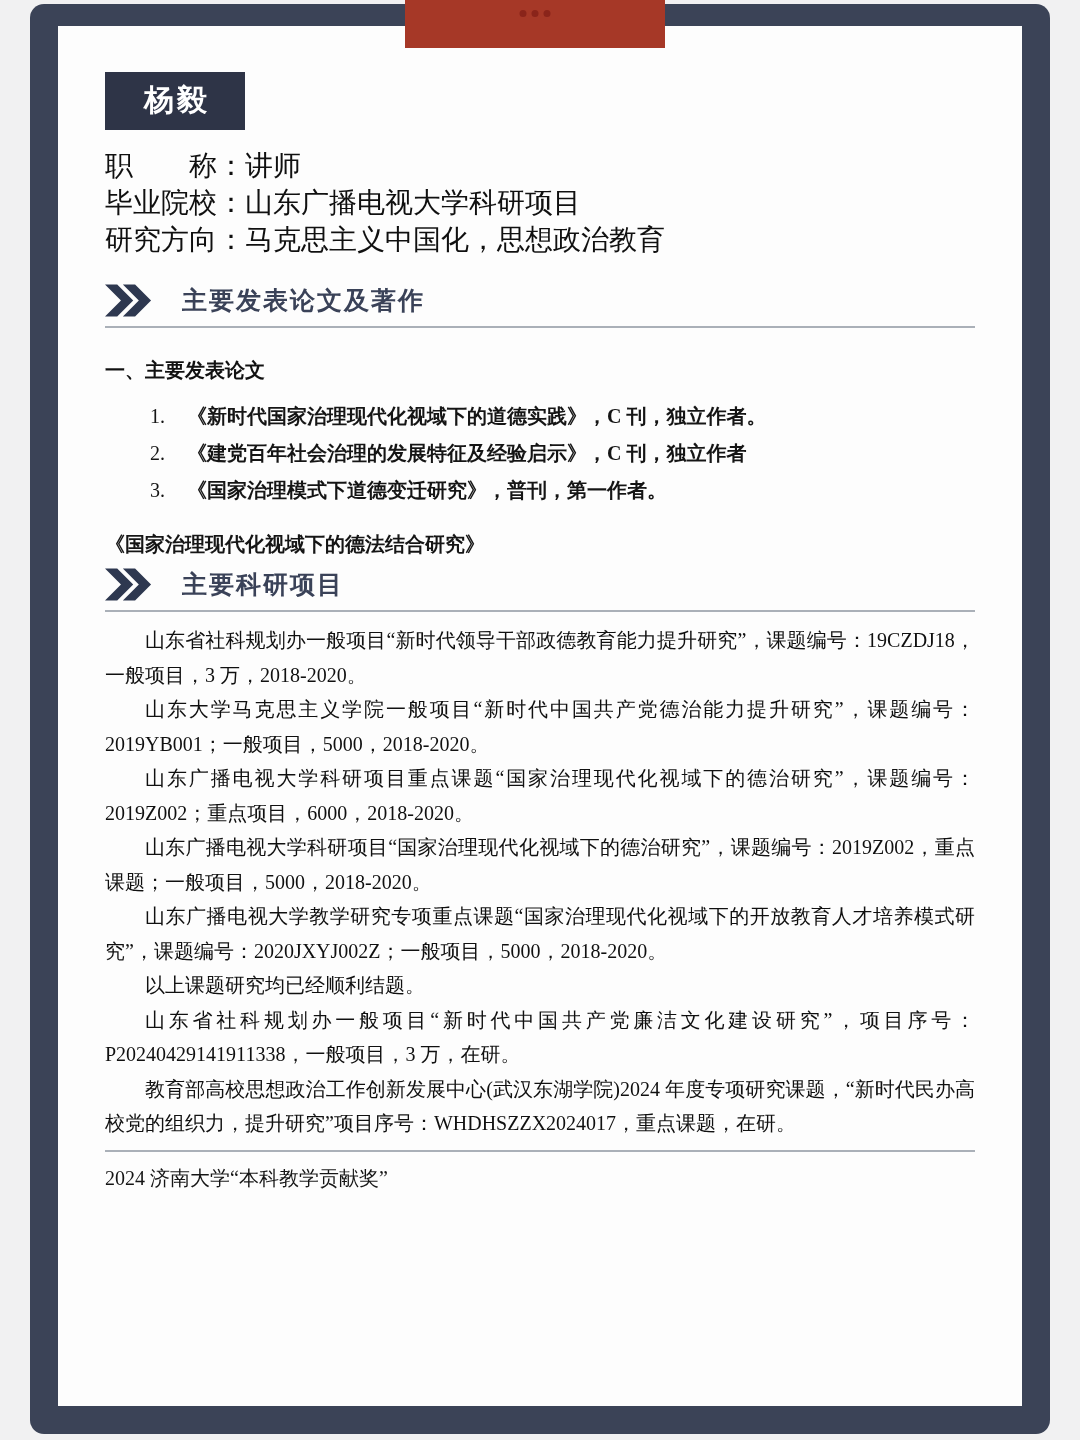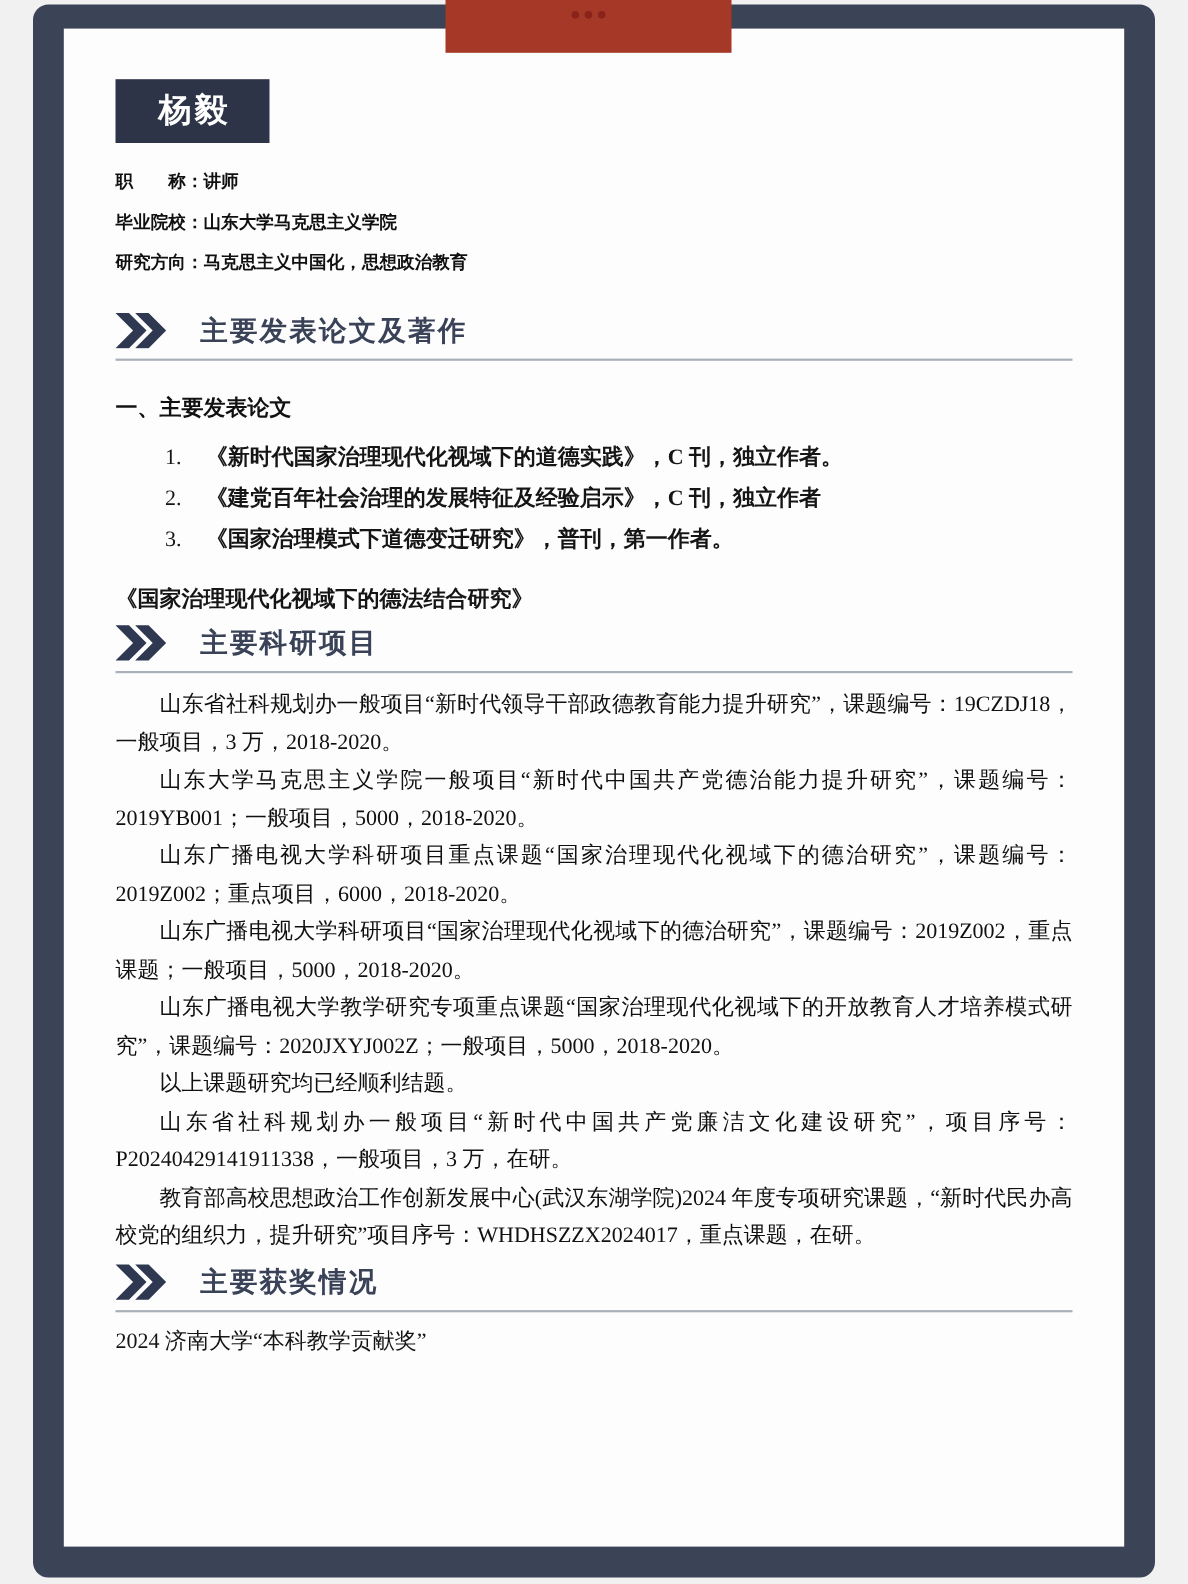--- a/index.html
+++ b/index.html
@@ -51,24 +51,23 @@
     background: #2e3447;
     color: #ffffff;
     font-size: 30px;
     font-weight: bold;
     text-align: center;
     padding: 8px 24px 9px 28px;
     letter-spacing: 3px;
   }
   .info { margin-top: 17px; }
   .info-line {
-    font-size: 16px;
+    font-size: 28px;
     line-height: 37px;
     color: #101010;
-    font-weight: bold;
   }
   .section-header {
     display: flex;
     align-items: center;
     gap: 30px;
   }
   .section-header .chevrons { flex: 0 0 auto; display: block; }
   .section-title {
     font-size: 25px;
     font-weight: bold;
@@ -122,21 +121,21 @@
 <body>
 
 <div class="card">
   <div class="card-inner">
     <div class="content">
 
       <div class="name-badge">杨毅</div>
 
       <div class="info">
         <div class="info-line">职　　称：讲师</div>
-        <div class="info-line">毕业院校：山东大学马克思主义学院</div>
+        <div class="info-line">毕业院校：山东广播电视大学科研项目</div>
         <div class="info-line">研究方向：马克思主义中国化，思想政治教育</div>
       </div>
 
       <div class="sec-1">
         <div class="section-header">
           <svg class="chevrons" width="47" height="33" viewBox="0 0 50 34">
             <path d="M0 0 L13 0 L30 17 L13 34 L0 34 L17 17 Z" fill="#2e3850"></path>
             <path d="M19 0 L32 0 L49 17 L32 34 L19 34 L36 17 Z" fill="#2e3850"></path>
           </svg>
           <span class="section-title">主要发表论文及著作</span>
@@ -179,27 +178,20 @@
           <p class="para">山东广播电视大学科研项目重点课题“国家治理现代化视域下的德治研究”，课题编号：2019Z002；重点项目，6000，2018-2020。</p>
           <p class="para">山东广播电视大学科研项目“国家治理现代化视域下的德治研究”，课题编号：2019Z002，重点课题；一般项目，5000，2018-2020。</p>
           <p class="para">山东广播电视大学教学研究专项重点课题“国家治理现代化视域下的开放教育人才培养模式研究”，课题编号：2020JXYJ002Z；一般项目，5000，2018-2020。</p>
           <p class="para">以上课题研究均已经顺利结题。</p>
           <p class="para">山东省社科规划办一般项目“新时代中国共产党廉洁文化建设研究”，项目序号：P20240429141911338，一般项目，3 万，在研。</p>
           <p class="para">教育部高校思想政治工作创新发展中心(武汉东湖学院)2024 年度专项研究课题，“新时代民办高校党的组织力，提升研究”项目序号：WHDHSZZX2024017，重点课题，在研。</p>
         </div>
       </div>
 
       <div class="sec-3">
-        <div class="section-header">
-          <svg class="chevrons" width="47" height="33" viewBox="0 0 50 34">
-            <path d="M0 0 L13 0 L30 17 L13 34 L0 34 L17 17 Z" fill="#2e3850"></path>
-            <path d="M19 0 L32 0 L49 17 L32 34 L19 34 L36 17 Z" fill="#2e3850"></path>
-          </svg>
-          <span class="section-title">主要获奖情况</span>
-        </div>
         <hr class="divider">
 
         <div class="award-line">2024 济南大学“本科教学贡献奖”</div>
       </div>
 
     </div>
   </div>
 </div>
 
 <div class="red-tab">

